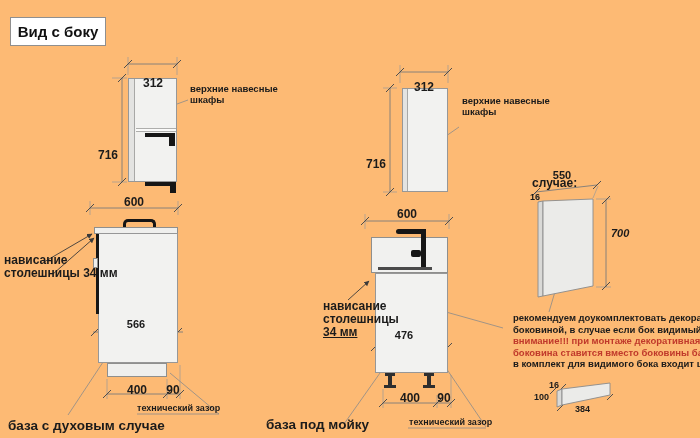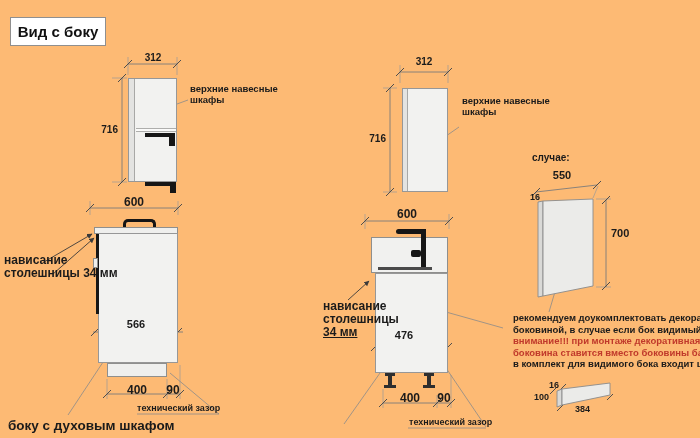--- a/index.html
+++ b/index.html
@@ -5,21 +5,21 @@
   html,body{margin:0;padding:0;background:#ffffff;}
   #canvas{
     position:relative;width:700px;height:438px;background:#fdba74;overflow:hidden;
     font-family:"Liberation Sans","DejaVu Sans",sans-serif;
   }
   .abs{position:absolute;}
   .txt{position:absolute;color:#1b1b1b;font-weight:bold;white-space:nowrap;}
   .s9{font-size:9px;}
   .s95{font-size:9.5px;}
   .s10{font-size:12px;}
-  .s105{font-size:10px;}
+  .s105{font-size:12px;margin-top:24px;}
   .s11{font-size:11px;}
   .cap{font-size:13.5px;}
   .ctr{text-align:center;}
   .rgt{text-align:right;}
   .cab{position:absolute;background:#f2f2f0;border:1px solid #979797;box-sizing:border-box;}
   .slab{position:absolute;background:#efefed;border:1px solid #8f8f8d;box-sizing:border-box;}
   .sidestrip{position:absolute;background:#e3e3e1;border-right:1px solid #a8a8a6;box-sizing:border-box;}
   .dark{position:absolute;background:#161616;}
   .leg{position:absolute;background:#2e2e2e;}
   .titlebox{
@@ -180,21 +180,21 @@
 
   <div class="txt s11 ctr" style="left:114px;top:318px;width:44px;">566</div>
   <div class="txt s10 ctr" style="left:117px;top:383px;width:40px;">400</div>
   <div class="txt s10 ctr" style="left:159px;top:383px;width:28px;">90</div>
 
   <div class="abs" style="left:4px;top:254px;">
     <div class="txt s10" style="position:static;line-height:12.5px;">нависание</div>
     <div class="txt s10" style="position:static;line-height:12.5px;">столешницы 34 мм</div>
   </div>
   <div class="txt s9" style="left:137px;top:403px;">технический зазор</div>
-  <div class="txt cap" style="left:8px;top:418px;">боку с духовым шкафом</div>
+  <div class="txt cap" style="left:8px;top:418px;">база с духовым случае</div>
 
   <div class="cab" style="left:402px;top:88px;width:46px;height:104px;"></div>
   <div class="sidestrip" style="left:403px;top:89px;width:5px;height:102px;"></div>
 
   <div class="txt s105 ctr" style="left:401px;top:56px;width:46px;">312</div>
   <div class="txt s105 rgt" style="left:360px;top:133px;width:26px;">716</div>
   <div class="abs" style="left:462px;top:95px;">
     <div class="txt s95" style="position:static;">верхние навесные</div>
     <div class="txt s95" style="position:static;">шкафы</div>
   </div>
@@ -217,25 +217,26 @@
   <div class="txt s11 ctr" style="left:382px;top:329px;width:44px;">476</div>
   <div class="txt s10 ctr" style="left:390px;top:391px;width:40px;">400</div>
   <div class="txt s10 ctr" style="left:431px;top:391px;width:26px;">90</div>
 
   <div class="abs" style="left:323px;top:300px;">
     <div class="txt s10" style="position:static;line-height:13px;">нависание</div>
     <div class="txt s10" style="position:static;line-height:13px;">столешницы</div>
     <div class="txt s10" style="position:static;line-height:13px;text-decoration:underline;">34 мм</div>
   </div>
   <div class="txt s9" style="left:409px;top:417px;">технический зазор</div>
+  <div class="txt cap" style="left:266px;top:417px;">база под мойку</div>
 
   <div class="txt s105" style="left:532px;top:152px;">случае:</div>
   <div class="txt s11 ctr" style="left:546px;top:169px;width:32px;">550</div>
   <div class="txt s9" style="left:530px;top:192px;">16</div>
-  <div class="txt s11" style="left:611px;top:227px;">700</div>
+  <div class="txt s11" style="left:611px;top:227px;font-style:italic;">700</div>
 
   <div class="note">
     <div>рекомендуем доукомплектовать декоративной</div>
     <div>боковиной, в случае если бок видимый</div>
     <div class="red">внимание!!! при монтаже декоративная</div>
     <div class="red">боковина ставится вместо боковины базы лдсп</div>
     <div>в комплект для видимого бока входит цоколь:</div>
   </div>
 
   <div class="txt s9" style="left:549px;top:380px;">16</div>

